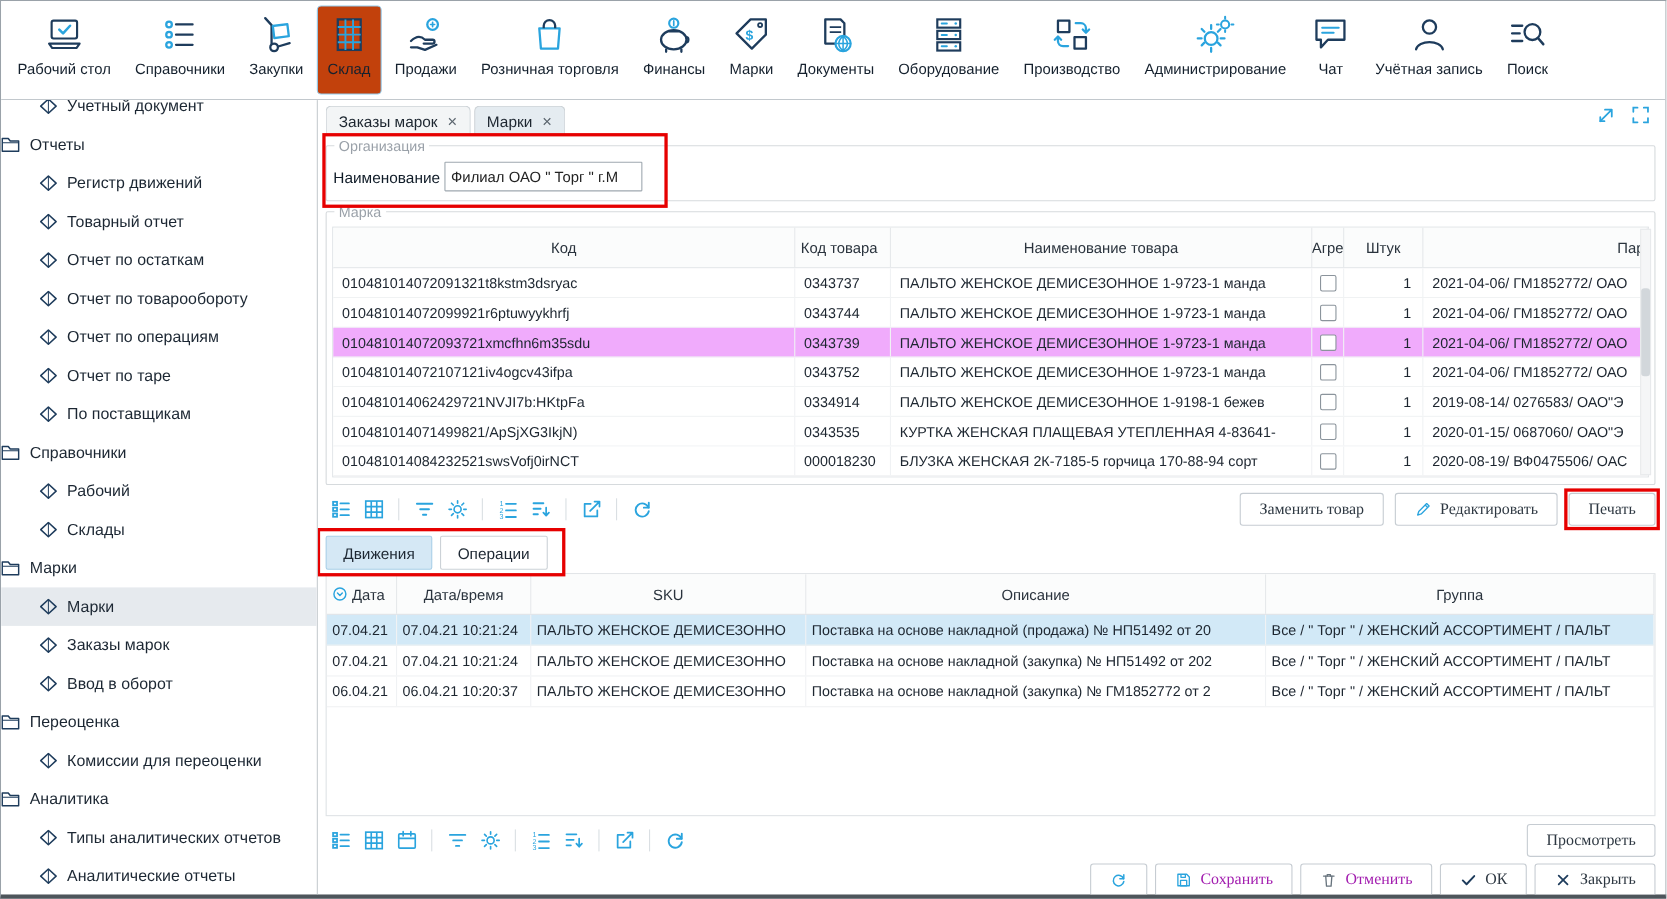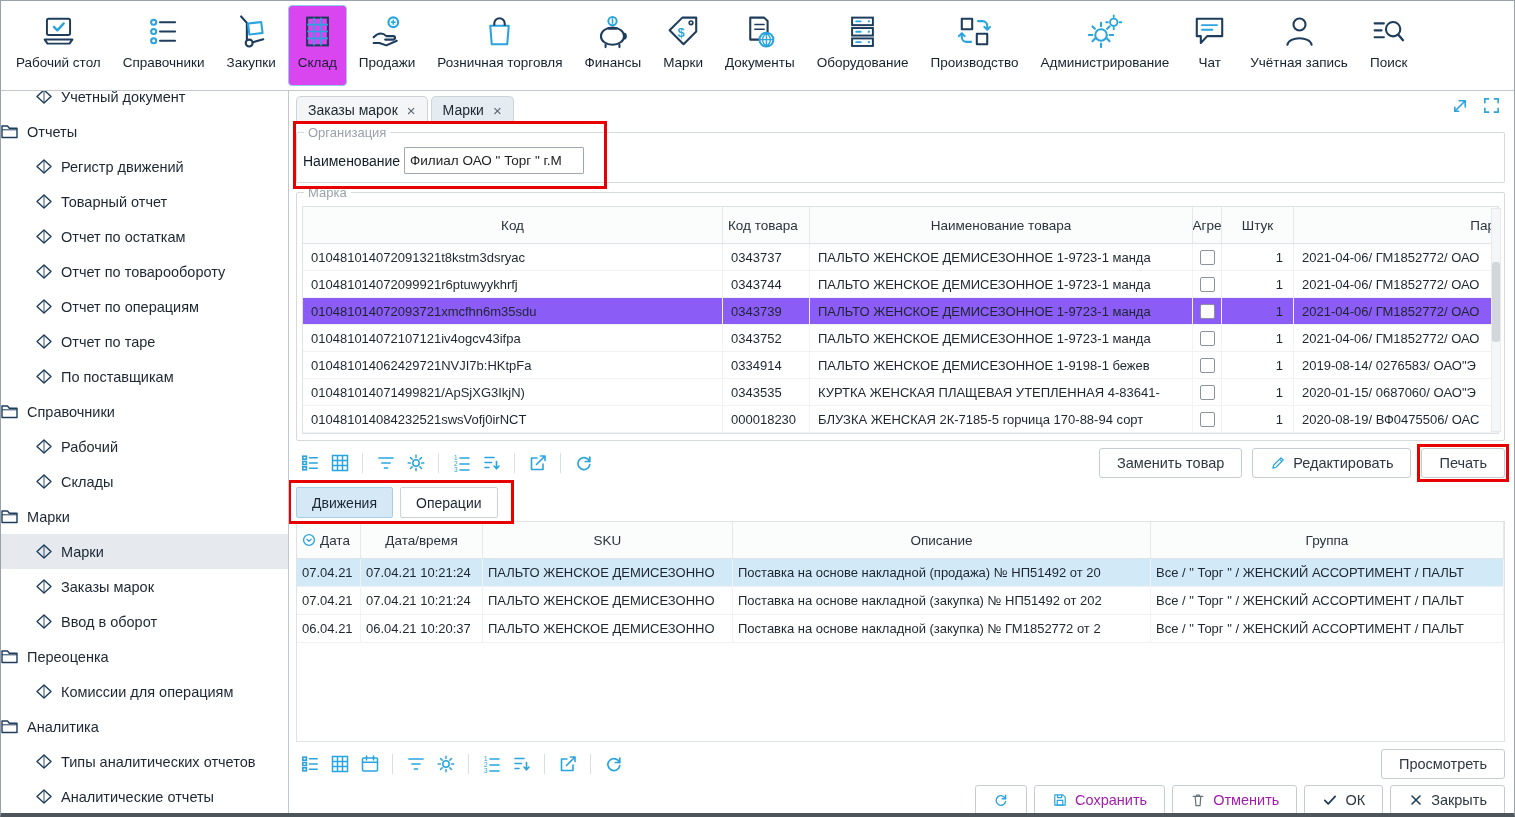--- a/index.html
+++ b/index.html
@@ -3,21 +3,21 @@
 <meta charset="utf-8">
 <style>
   html,body{margin:0;padding:0}
   body{width:1515px;height:817px;overflow:hidden;background:#eef0f2;font-family:"Liberation Sans",sans-serif;color:#1d2630}
   .app{position:relative;width:1513px;height:812px;background:#fff;border:1px solid #9aa2a9;border-bottom:5px solid #4e555b;overflow:hidden}
   .icn{display:inline-flex}.icn svg{display:block}
 
   
   .topbar{height:83px;display:flex;align-items:stretch;padding:3px 4px;border-bottom:1px solid #c2c8cd;background:#fff}
   .tb-item{display:flex;flex-direction:column;align-items:center;gap:3px;padding:5px 9px 2px;margin:1px;border-radius:4px;border:1px solid transparent;cursor:default}
-  .tb-item[data-active="true"]{background:#d946ef;border-color:#92cbec}
+  .tb-item[data-active="true"]{background:#c2410c;border-color:#92cbec}
   .tb-icon{height:41px;display:flex;align-items:center}
   .tb-icon svg{width:37px;height:37px}
   .tb-label{font-size:13.5px;color:#15212e;white-space:nowrap}
 
   
   .bodyrow{display:flex;height:724px}
   .sidebar{width:287px;min-width:287px;border-right:1px solid #c2c8cd;overflow:hidden;background:#fff}
   .sidebar-inner{margin-top:-12px}
   .side-item{height:35px;display:flex;align-items:center;gap:9px;padding-left:0;font-size:14.5px;color:#1c2733;white-space:nowrap}
   .side-item.leaf{padding-left:35px}
@@ -43,21 +43,21 @@
 
   
   .grid-table{border:1px solid #dfe3e6}
   .hc,.c{min-width:0;display:flex;align-items:center;overflow:hidden;white-space:nowrap}
   .mt-head,.mt-row{display:grid;grid-template-columns:420px 87px 383px 29px 72px minmax(0,1fr)}
   .mt-head{height:36px;background:#fbfcfc;border-bottom:1px solid #dfe3e6}
   .hc{justify-content:center;font-size:13.5px;color:#2a333d;border-right:1px solid #e6e9eb;padding:0 3px}
   .mt-head .hc1{justify-content:flex-start;padding-left:5px}
   .mt-head .hc5{justify-content:flex-end;padding-right:2px}
   .mt-row{height:26px;border-bottom:1px solid #f0f2f3;background:#fff}
-  .mt-row[data-selected="true"]{background:#8b5cf6}
+  .mt-row[data-selected="true"]{background:#f0abfc}
   .c{font-size:13px;color:#1d2630;padding:0 8px;border-right:1px solid #f0f2f4}
   .c.center{justify-content:center;padding:0}
   .c.right{justify-content:flex-end;padding-right:10px}
   .cb{width:13px;height:13px;border:1px solid #8b949c;border-radius:2px;background:#fff}
   .vscroll{position:absolute;right:3px;top:15px;bottom:8px;width:8px;background:#f5f6f7;border:1px solid #e8eaec}
   .vthumb{position:absolute;left:0;right:0;top:24%;height:36%;background:#d2d7db;border-radius:3px}
 
   .mv-wrap{margin-top:3px;border:1px solid #dfe3e6;height:233px;overflow:hidden;background:#fff}
   .mv-head,.mv-row{display:grid;grid-template-columns:64px 122px 250px 418px minmax(0,1fr)}
   .mv-head{height:36px;background:#fbfcfc;border-bottom:1px solid #dfe3e6}
@@ -66,21 +66,21 @@
   .mv-row{height:27px;border-bottom:1px solid #f0f2f3}
   .mv-row[data-selected="true"]{background:#d2e9f7}
   .mv-row .c{padding:0 5px}
 
   
   .tool-bar{display:flex;align-items:center;margin-top:7px;gap:3px}
   .ibtn{width:27px;height:27px;display:flex;align-items:center;justify-content:center;border-radius:3px}
   .ibtn svg{width:20px;height:20px}
   .vsep{width:1px;height:20px;background:#dadfe3;margin:0 6px}
   .spacer{flex:1}
-  .btn{position:relative;height:30px;display:inline-flex;align-items:center;justify-content:center;gap:7px;padding:0 17px;margin-left:7px;border:1px solid #c6ccd2;border-radius:3px;background:#fff;font-size:14.5px;color:#2e3842;font-family:Liberation Sans, sans-serif;white-space:nowrap}
+  .btn{position:relative;height:30px;display:inline-flex;align-items:center;justify-content:center;gap:7px;padding:0 17px;margin-left:7px;border:1px solid #c6ccd2;border-radius:3px;background:#fff;font-size:14.5px;color:#2e3842;font-family:Liberation Serif, serif;white-space:nowrap}
   .btn .icn svg{width:16px;height:16px}
   .btn.icon-only{width:52px;padding:0}
   .btn.muted{color:#a21caf}
 
   
   .sub-tabs{position:relative;display:inline-flex;align-self:flex-start;margin-top:9px}
   .sub-tab{height:29px;display:flex;align-items:center;padding:0 15px;border:1px solid #ccd2d7;border-radius:2px;background:#fff;font-size:14px;color:#1d2732;margin-right:7px}
   .sub-tab[data-active="true"]{background:#d5e8f5;border-color:#a9cfe8}
 
   .action-bar{display:flex;justify-content:flex-end;align-items:center;margin-top:6px}
@@ -441,21 +441,21 @@
             </span>
             <span class="side-label">Переоценка</span>
           </div>
           <div class="side-item leaf">
             <span class="icn">
               <svg width="16" height="15" viewBox="0 0 16 15" fill="none">
                 <path d="M8 1l7 6.5L8 14 1 7.5Z" stroke="#1e3c5c" stroke-width="1.4" stroke-linejoin="round"></path>
                 <path d="M8 1v13" stroke="#1e3c5c" stroke-width="0.9"></path>
               </svg>
             </span>
-            <span class="side-label">Комиссии для операциям</span>
+            <span class="side-label">Комиссии для переоценки</span>
           </div>
           <div class="side-item folder">
             <span class="icn">
               <svg width="17" height="15" viewBox="0 0 17 15" fill="none">
                 <path d="M1 2h5.5l1.8 2.2H16v9.3H1Z" stroke="#1e3c5c" stroke-width="1.4" stroke-linejoin="round"></path>
                 <path d="M1 5.8h15" stroke="#1e3c5c" stroke-width="1"></path>
               </svg>
             </span>
             <span class="side-label">Аналитика</span>
           </div>

